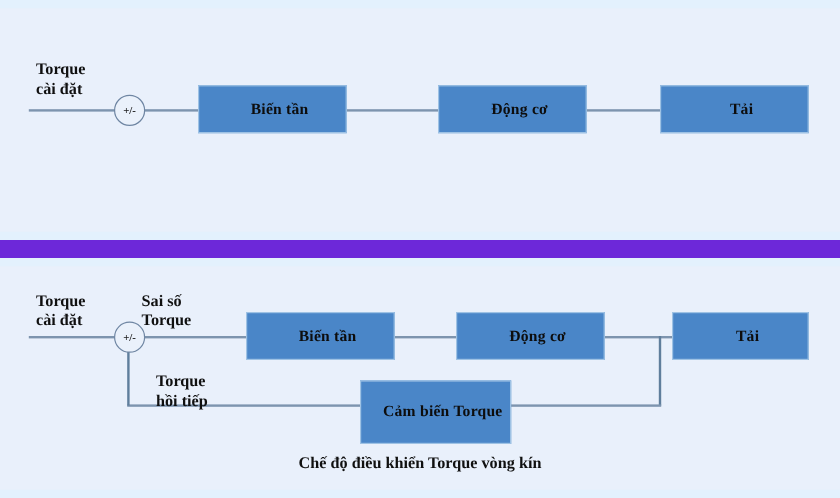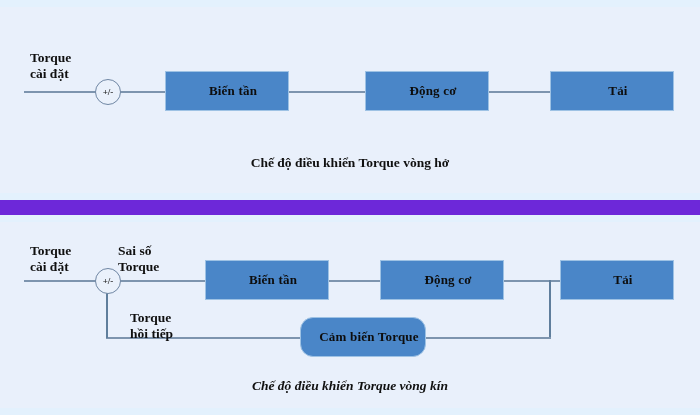--- a/index.html
+++ b/index.html
@@ -139,21 +139,20 @@
     <div class="block" style="left:365px; top:71px; width:124px; height:40px;">
       <span>Động cơ</span>
     </div>
 
     <div class="hline" style="left:489px; top:91px; width:61px;"></div>
 
     <div class="block" style="left:550px; top:71px; width:124px; height:40px;">
       <span>Tải</span>
     </div>
 
-    <div class="caption" style="top:155px;">Chế độ điều khiển Torque vòng hở</div>
   </div>
 
   <div class="panel" id="panel-closed">
     <div class="tint-top"></div>
     <div class="tint-bottom"></div>
 
     <div class="label" style="left:30px; top:28px;">Torque
 cài đặt</div>
 
     <div class="hline" style="left:24px; top:65px; width:72px;"></div>
@@ -183,24 +182,24 @@
       <span>Tải</span>
     </div>
 
     <div class="label" style="left:130px; top:95px;">Torque
 hồi tiếp</div>
 
     <div class="vline" style="left:549px; top:65px; height:58px;"></div>
 
     <div class="hline" style="left:425px; top:122px; width:126px;"></div>
 
-    <div class="block" style="left:300px; top:102px; width:126px; height:40px;border-radius:13px;">
+    <div class="block" style="left:300px; top:102px; width:126px; height:53px;">
       <span>Cảm biến Torque</span>
     </div>
 
     <div class="hline" style="left:106px; top:122px; width:195px;"></div>
 
     <div class="vline" style="left:106px; top:78px; height:45px;"></div>
 
-    <div class="caption" style="top:163px;font-style:italic;">Chế độ điều khiển Torque vòng kín</div>
+    <div class="caption" style="top:163px;">Chế độ điều khiển Torque vòng kín</div>
   </div>
 
 </div>
 
 </body></html>

